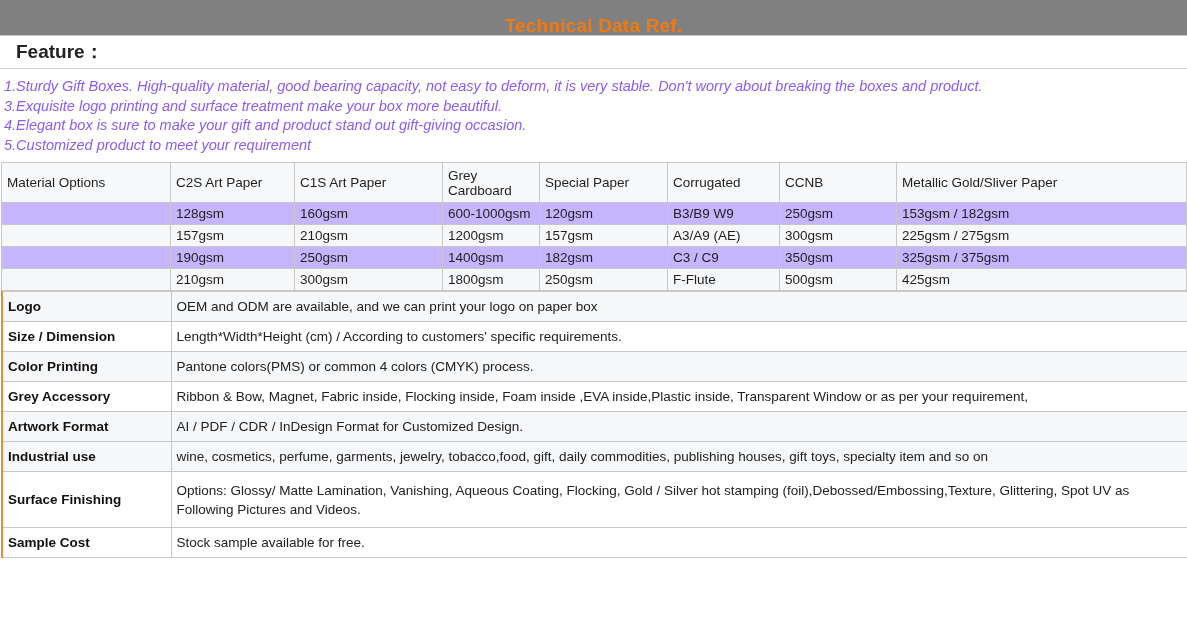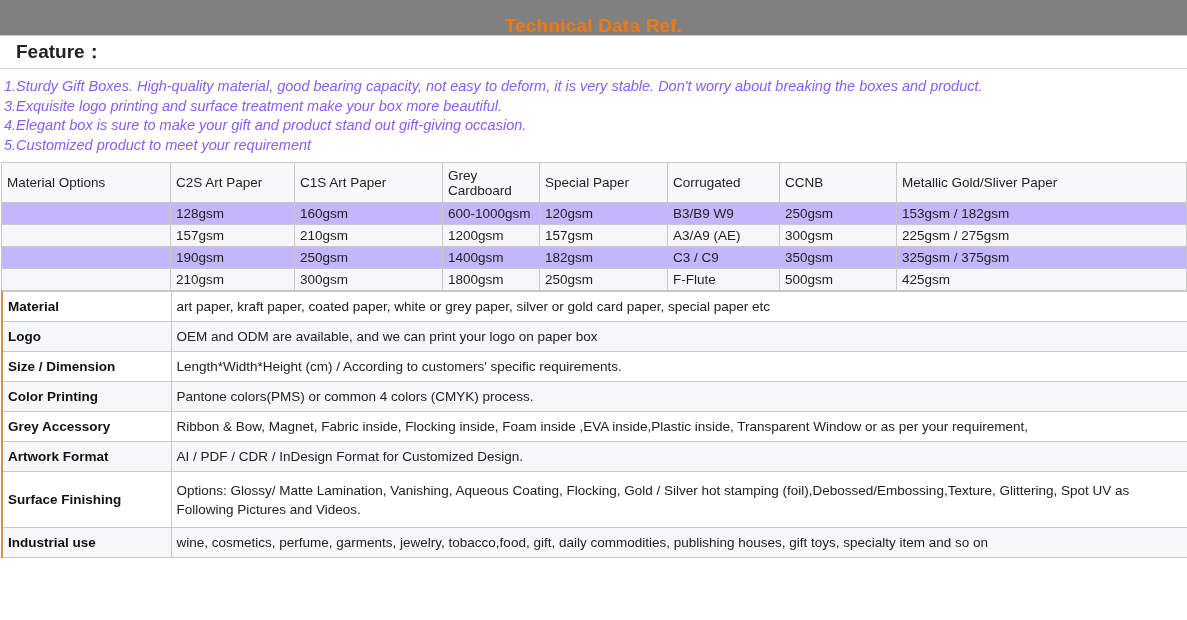--- a/index.html
+++ b/index.html
@@ -211,48 +211,48 @@
       </tr>
     </tbody>
   </table>
 
   <table class="data-table">
     <colgroup>
       <col style="width:169px">
       <col style="width:1016px">
     </colgroup>
     <tbody>
-      <tr class="spec-row odd normal">
-        <td class="spec-label">Material</td>
-        <td class="spec-value">art paper, kraft paper, coated paper, white or grey paper, silver or gold card paper, special paper etc</td>
-      </tr>
       <tr class="spec-row even normal">
         <td class="spec-label">Logo</td>
         <td class="spec-value">OEM and ODM are available, and we can print your logo on paper box</td>
       </tr>
       <tr class="spec-row odd normal">
         <td class="spec-label">Size / Dimension</td>
         <td class="spec-value">Length*Width*Height (cm) / According to customers' specific requirements.</td>
       </tr>
       <tr class="spec-row even normal">
         <td class="spec-label">Color Printing</td>
         <td class="spec-value">Pantone colors(PMS) or common 4 colors (CMYK) process.</td>
       </tr>
       <tr class="spec-row odd normal">
         <td class="spec-label">Grey Accessory</td>
         <td class="spec-value">Ribbon &amp; Bow, Magnet, Fabric inside, Flocking inside, Foam inside ,EVA inside,Plastic inside, Transparent Window or as per your requirement,</td>
       </tr>
       <tr class="spec-row even normal">
         <td class="spec-label">Artwork Format</td>
         <td class="spec-value">AI / PDF / CDR / InDesign Format for Customized Design.</td>
       </tr>
+      <tr class="spec-row even normal">
+        <td class="spec-label">Industrial use</td>
+        <td class="spec-value">wine, cosmetics, perfume, garments, jewelry, tobacco,food, gift, daily commodities, publishing houses, gift toys, specialty item and so on</td>
+      </tr>
       <tr class="spec-row odd tall">
         <td class="spec-label">Surface Finishing</td>
         <td class="spec-value">Options: Glossy/ Matte Lamination, Vanishing, Aqueous Coating, Flocking, Gold / Silver hot stamping (foil),Debossed/Embossing,Texture, Glittering, Spot UV as Following Pictures and Videos.</td>
       </tr>
-      <tr class="spec-row even normal">
-        <td class="spec-label">Industrial use</td>
-        <td class="spec-value">wine, cosmetics, perfume, garments, jewelry, tobacco,food, gift, daily commodities, publishing houses, gift toys, specialty item and so on</td>
+      <tr class="spec-row odd normal">
+        <td class="spec-label">Sample Cost</td>
+        <td class="spec-value">Stock sample available for free.</td>
       </tr>
     </tbody>
   </table>
 
 </div>
 
 </body></html>

